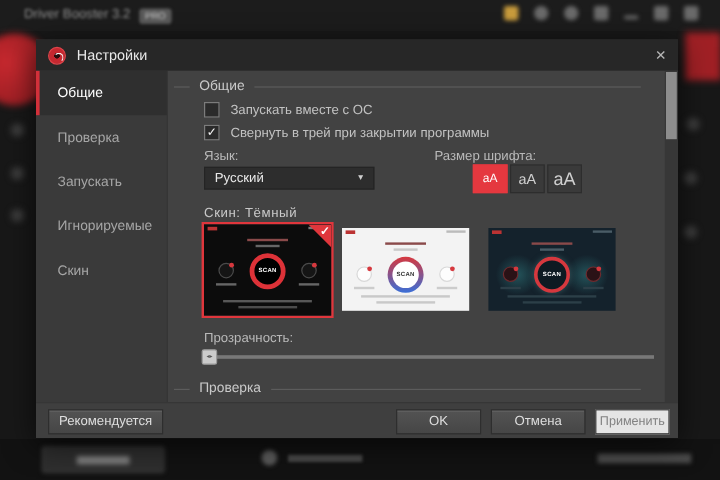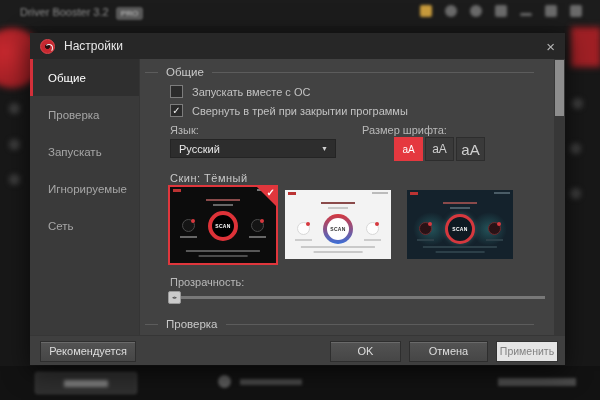--- a/index.html
+++ b/index.html
@@ -60,21 +60,21 @@
   .sect .line { flex:1; height:1px; background:#5c5c5c; margin-right:8px; }
 
   .chk-row { position:absolute; left:30px; display:flex; align-items:center; }
   .chk-box { width:13px; height:13px; background:#2b2b2b; border:1px solid #7c7c7c;
     color:#f2f2f2; font-size:10px; line-height:11px; text-align:center; }
   .chk-box .mark { visibility:hidden; }
   .chk-box.checked .mark { visibility:visible; }
   .chk-label { margin-left:9px; color:#c2c2c2; font-size:11px; }
 
   .fld-label { position:absolute; color:#b9b9b9; font-size:11px; }
-  .dropdown { position:absolute; left:30px; width:166px; height:19px; background:#2d2d2d;
+  .dropdown { position:absolute; left:30px; width:142px; height:19px; background:#2d2d2d;
     border:1px solid #242424; display:flex; align-items:center; }
   .dd-value { color:#e8e8e8; font-size:11px; margin-left:8px; flex:1; }
   .dd-caret { color:#d0d0d0; font-size:7px; margin-right:7px; }
 
   .fontsize-group { position:absolute; display:flex; gap:2px;margin-left:30px; }
   .fs-btn { width:29px; height:24px; background:#3a3a3a; border:1px solid #2d2d2d; color:#cfcfcf;
     display:flex; align-items:center; justify-content:center; }
   .fs-btn.sel { background:#e5383f; border-color:#e5383f; color:#fff; }
   .fs-s { font-size:10px; } .fs-m { font-size:12px; } .fs-l { font-size:15px; }
 
@@ -181,21 +181,21 @@
         <div class="side-item">
             <span>Проверка</span>
           </div>
         <div class="side-item">
             <span>Запускать</span>
           </div>
         <div class="side-item">
             <span>Игнорируемые</span>
           </div>
         <div class="side-item">
-            <span>Сеть</span>
+            <span>Скин</span>
           </div>
       </div>
 
       <div class="content">
 
         <div class="sect" style="top:7px;">
           <div class="dash"></div>
             <div class="txt">Общие</div>
             <div class="line"></div>
         </div>

